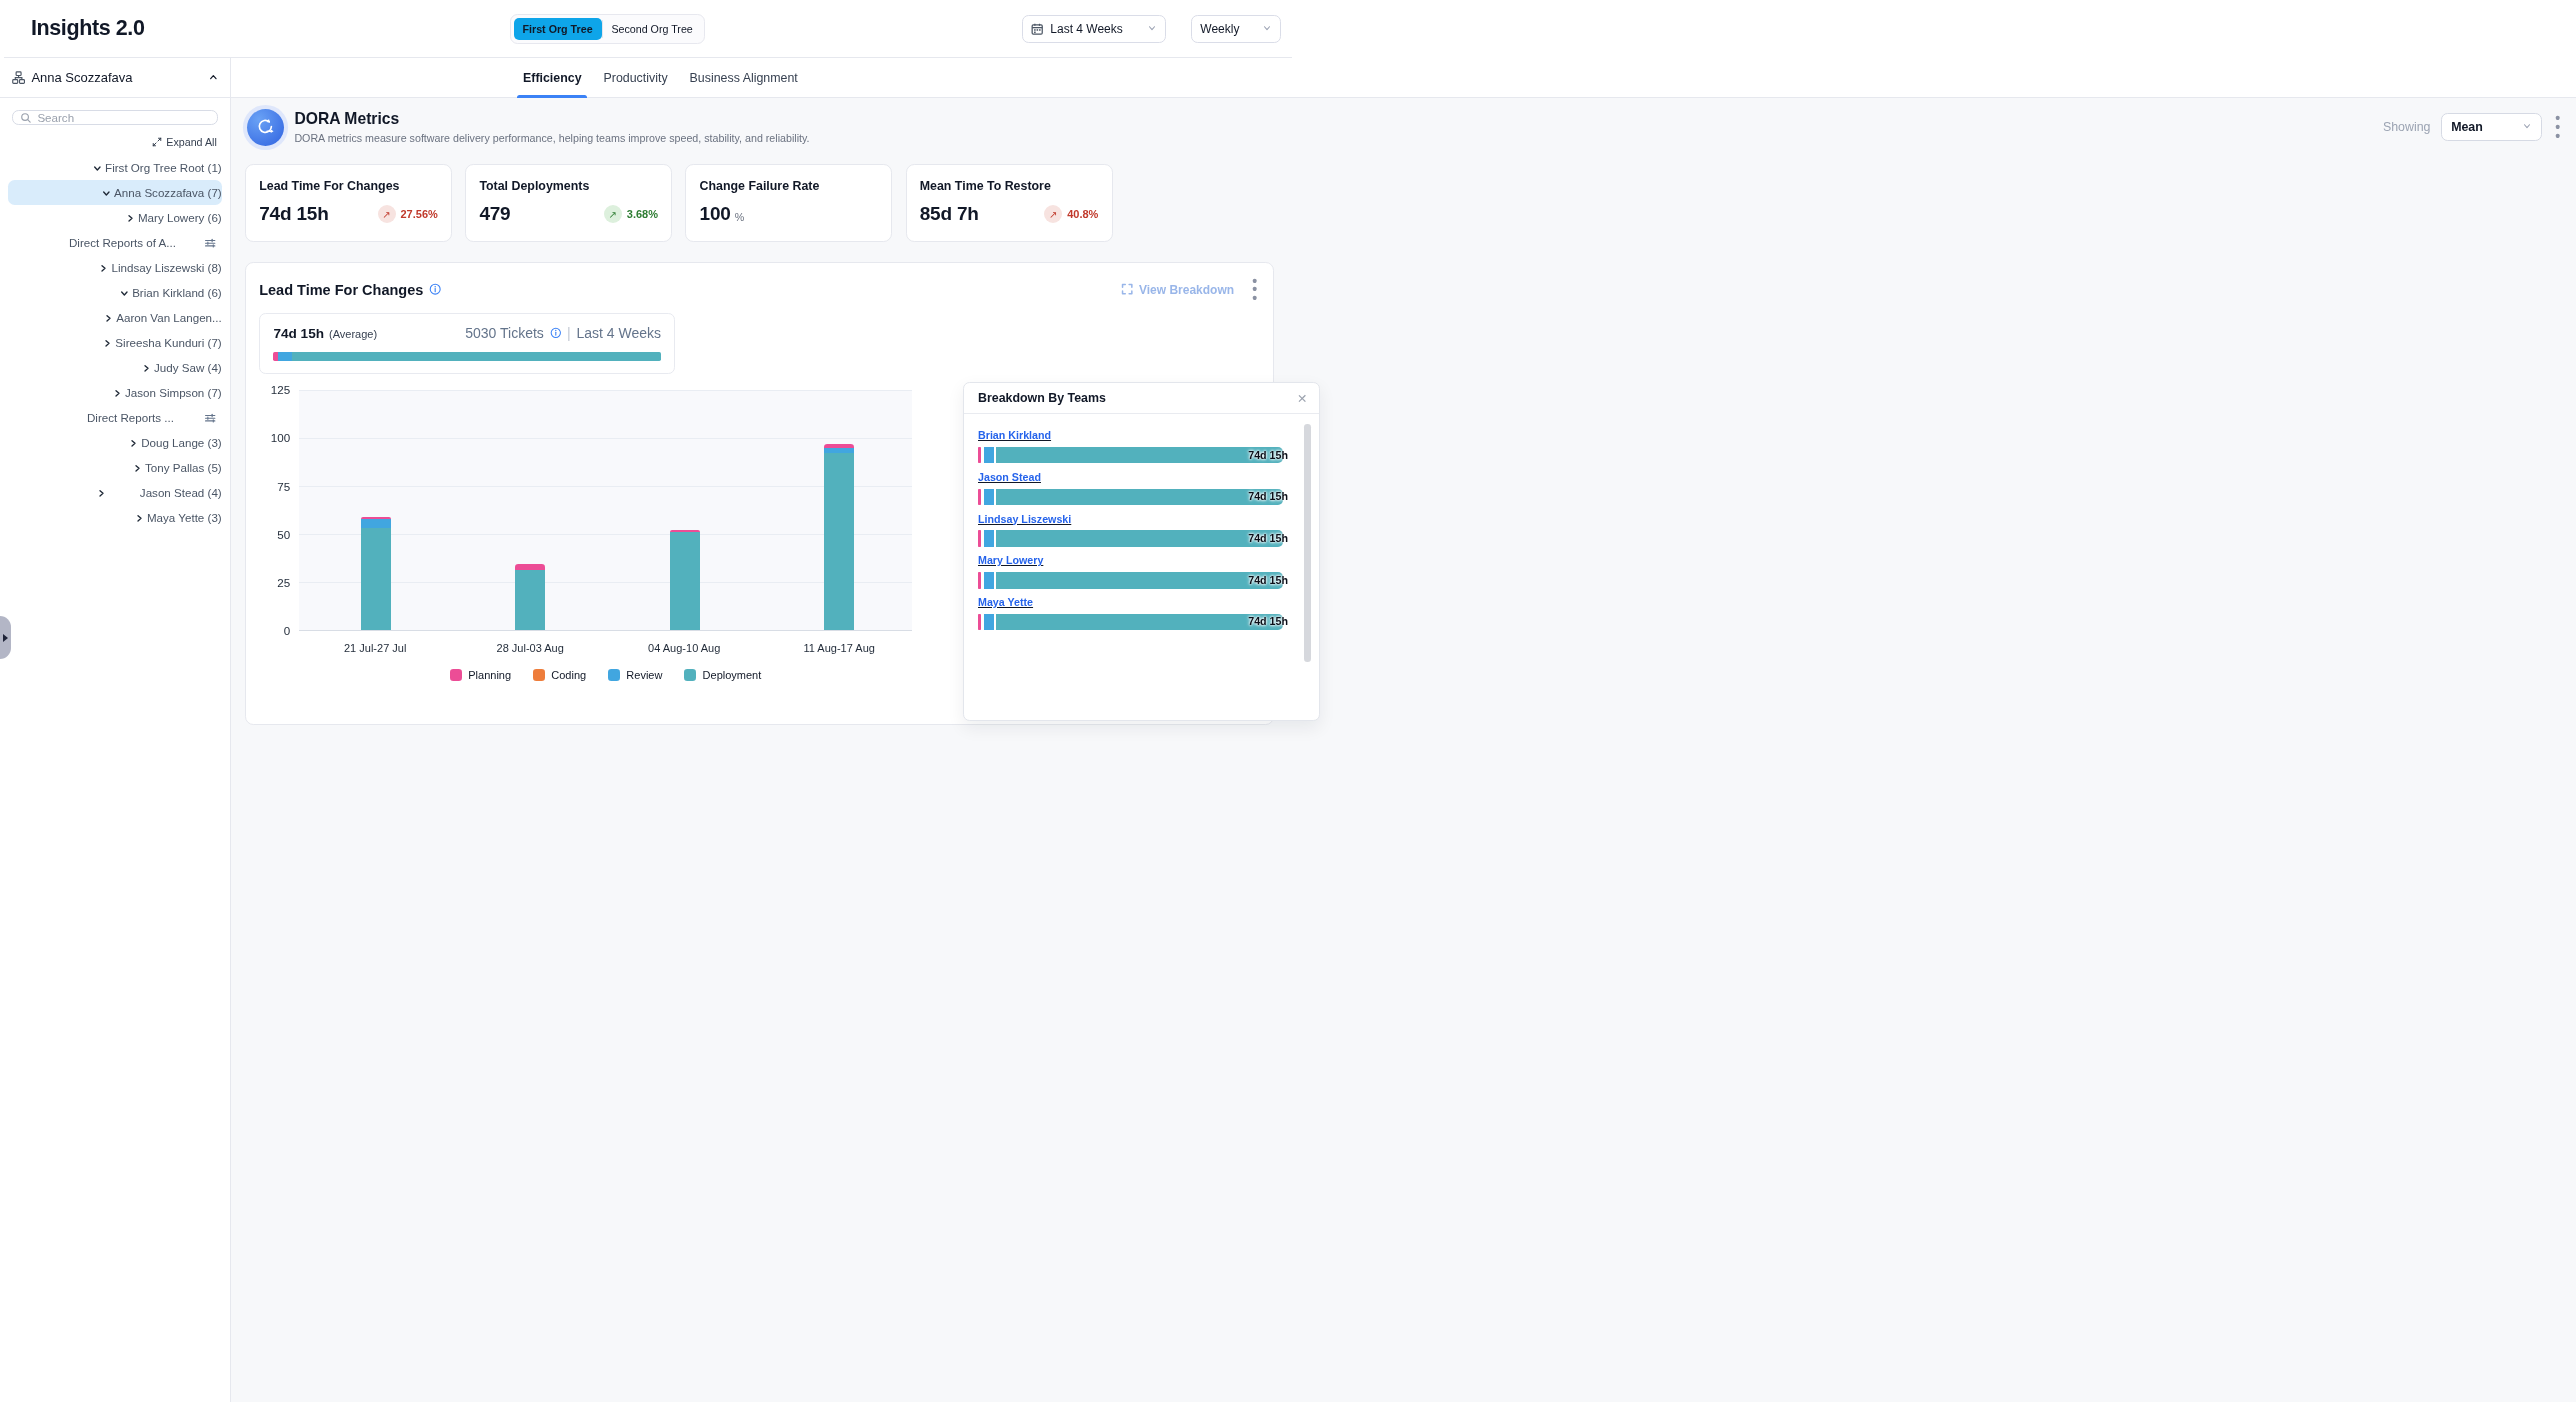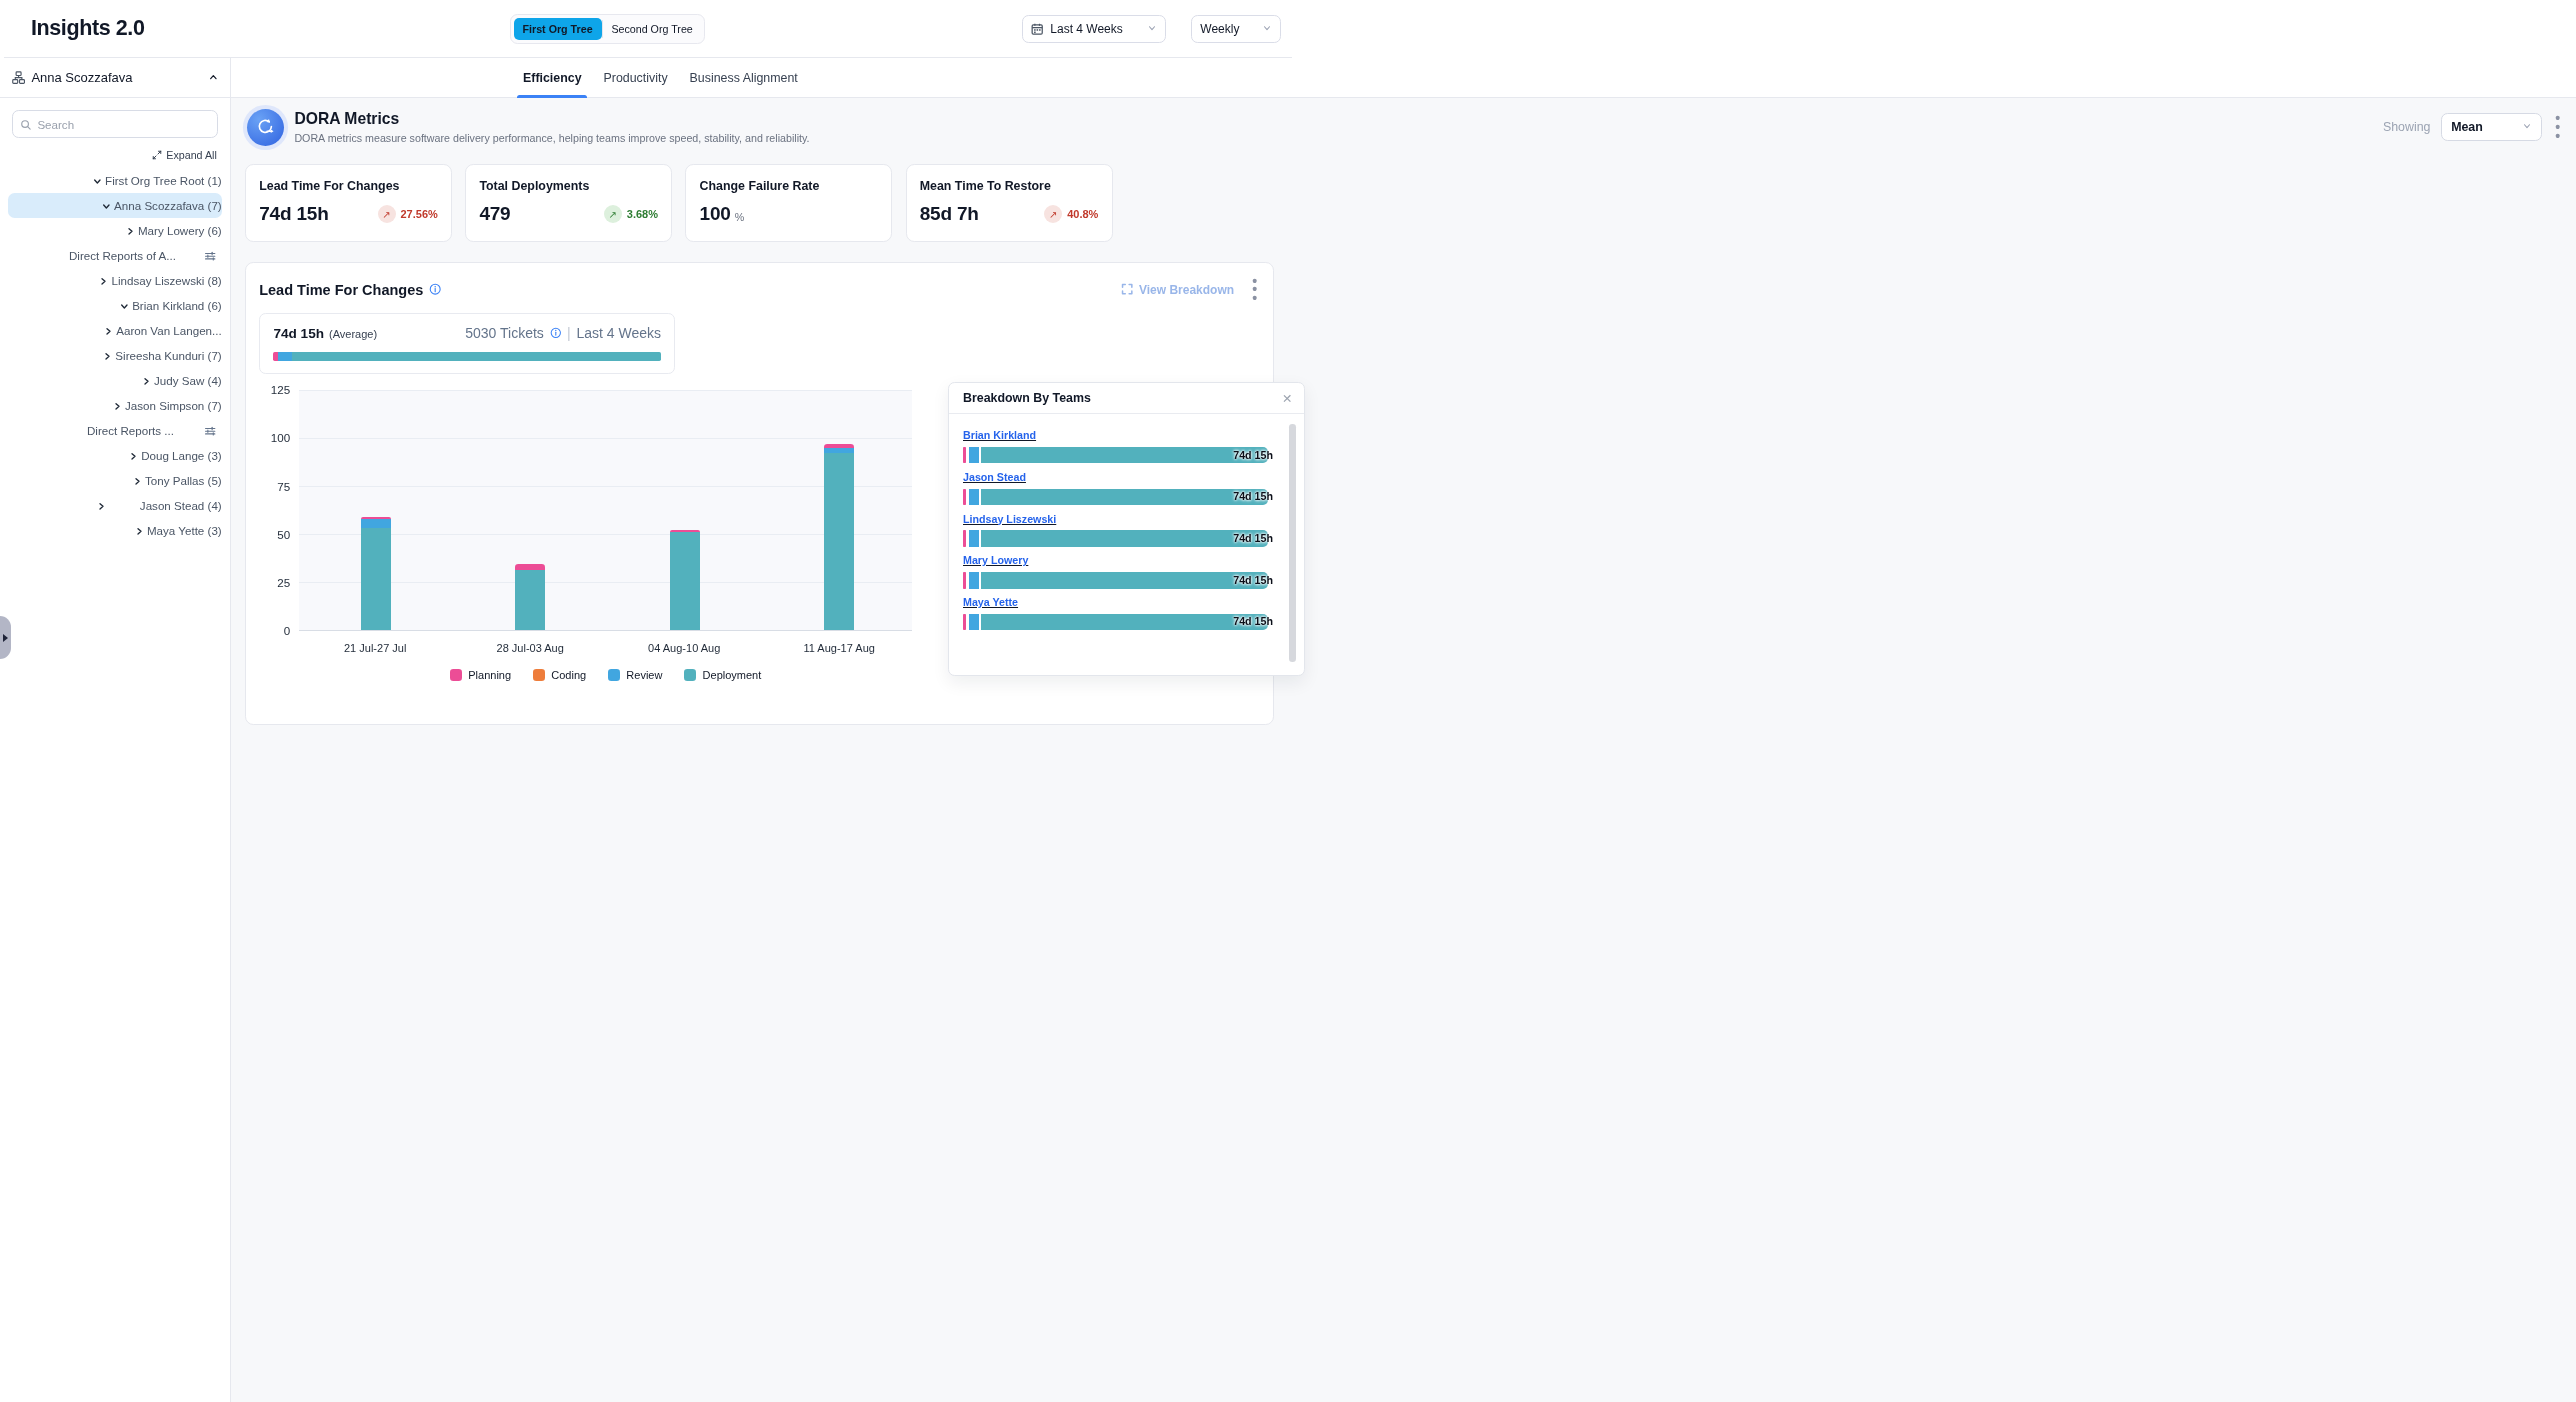--- a/index.html
+++ b/index.html
@@ -20,21 +20,21 @@
   .sel-date { left:1018px; width:144px; }
   .sel-week { left:1187px; width:90px; }
   .sel-caret { margin-left:auto; }
 
   
   .sidebar { position:absolute; left:0; top:58px; width:231px; bottom:0; background:#fff;
     border-right:0.8px solid #e6e8ee; z-index:4; }
   .sb-head { height:40px; border-bottom:0.8px solid #e6e8ee; display:flex; align-items:center; padding:0 11.6px; gap:6.6px; }
   .sb-name { font-size:13px; font-weight:400; }
   .sb-collapse { margin-left:auto; cursor:pointer; display:flex; }
-  .search { margin:12.4px 11.6px 0 11.6px; height:28px; border:0.8px solid #d8dce6; border-radius:6.6px;
+  .search { margin:12.4px 11.6px 0 11.6px; height:15px; border:0.8px solid #d8dce6; border-radius:6.6px;
     display:flex; align-items:center; padding:0 7.4px; gap:5.8px; background:#fff; }
   .search input { border:none; outline:none; font-size:11.6px; color:#374151; width:100%;
     font-family:"Liberation Sans", sans-serif; }
   .search input::placeholder { color:#9aa1ad; }
   .expand-all { margin-top:10.7px; padding-right:13.2px; display:flex; justify-content:flex-end; align-items:center;
     gap:4.1px; font-size:10.7px; color:#374151; cursor:pointer; }
   .tree { margin-top:7.4px; }
   .tree-row { height:25px; display:flex; align-items:center; margin:0 8.3px; border-radius:6.6px;
     font-size:11.6px; color:#4a5565; cursor:pointer;justify-content:flex-end; }
   .tree-row.selected { background:#d9ecfb; }
@@ -108,21 +108,21 @@
   .ylab { position:absolute; left:0; width:31px; text-align:right; font-size:11.6px; color:#1f2937; }
   .bar { position:absolute; bottom:0; width:30px; display:flex; flex-direction:column-reverse; }
   .bar .segm { width:100%; }
   .bar .segm.top { border-radius:3.3px 3.3px 0 0; }
   .xlab { position:absolute; top:252px; transform:translateX(-50%); font-size:11px; color:#1f2937; white-space:nowrap; }
   .legend { position:absolute; left:40px; top:279px; width:613px; display:flex; justify-content:center; gap:22px; }
   .leg-item { display:flex; align-items:center; gap:6.6px; font-size:11px; color:#111827; cursor:pointer; }
   .leg-swatch { width:11.6px; height:11.6px; border-radius:3.3px; }
 
   
-  .panel { position:absolute; left:702px; top:119px; width:357px; height:294px; background:#fff;
+  .panel { position:absolute; left:717px; top:119px; width:357px; height:339px; background:#fff;
     border:0.8px solid #e3e6ec; border-radius:6.6px; box-shadow:0 6.6px 16.5px rgba(15,23,42,.07); z-index:3; }
   .panel-head { height:31px; display:flex; align-items:center; padding:0 11.6px 0 14px;
     border-bottom:0.8px solid #e9ebf0; }
   .panel-title { font-size:12.4px; font-weight:800; }
   .panel-close { margin-left:auto; color:#9ca3af; font-size:12.4px; cursor:pointer; }
   .panel-body { padding:7.4px 36px 0 14px;text-decoration:underline; }
   .bd-row { margin-top:7.4px; }
   .bd-name { font-size:10.7px; font-weight:700; color:#2563eb; cursor:pointer; }
   .bd-bar { position:relative; margin-top:5.8px; height:16.5px; display:flex; align-items:stretch; }
   .bd-p { width:3.3px; background:#ec4d96; border-radius:0.8px; margin-right:2.5px; flex:none; }

